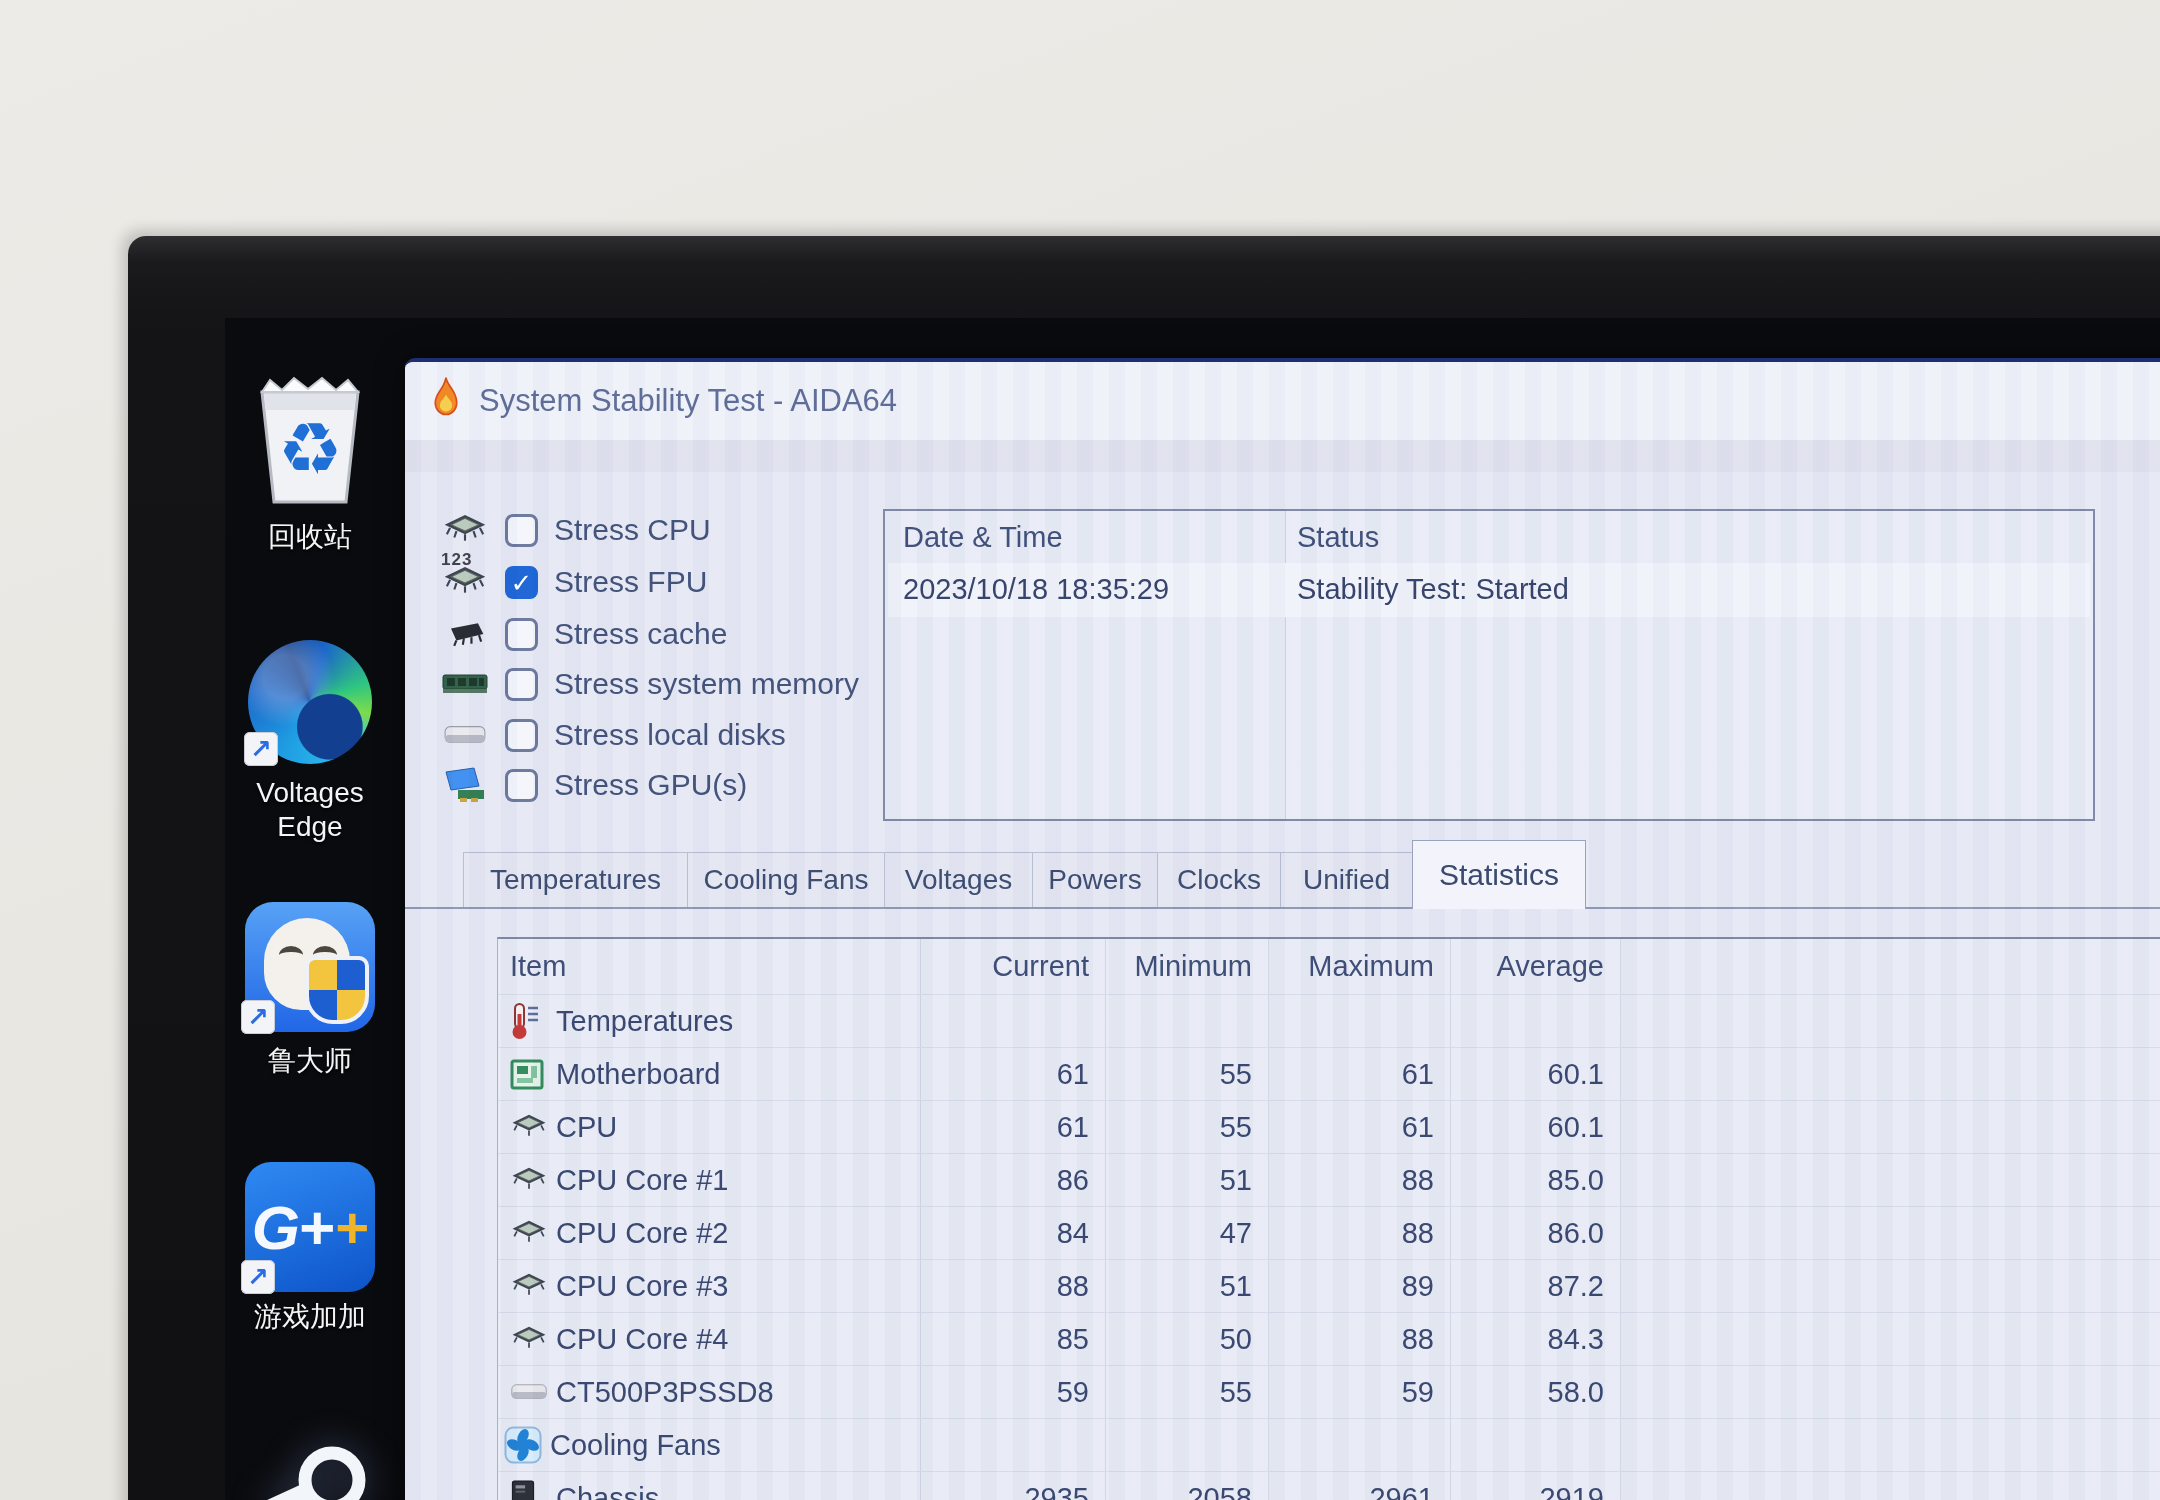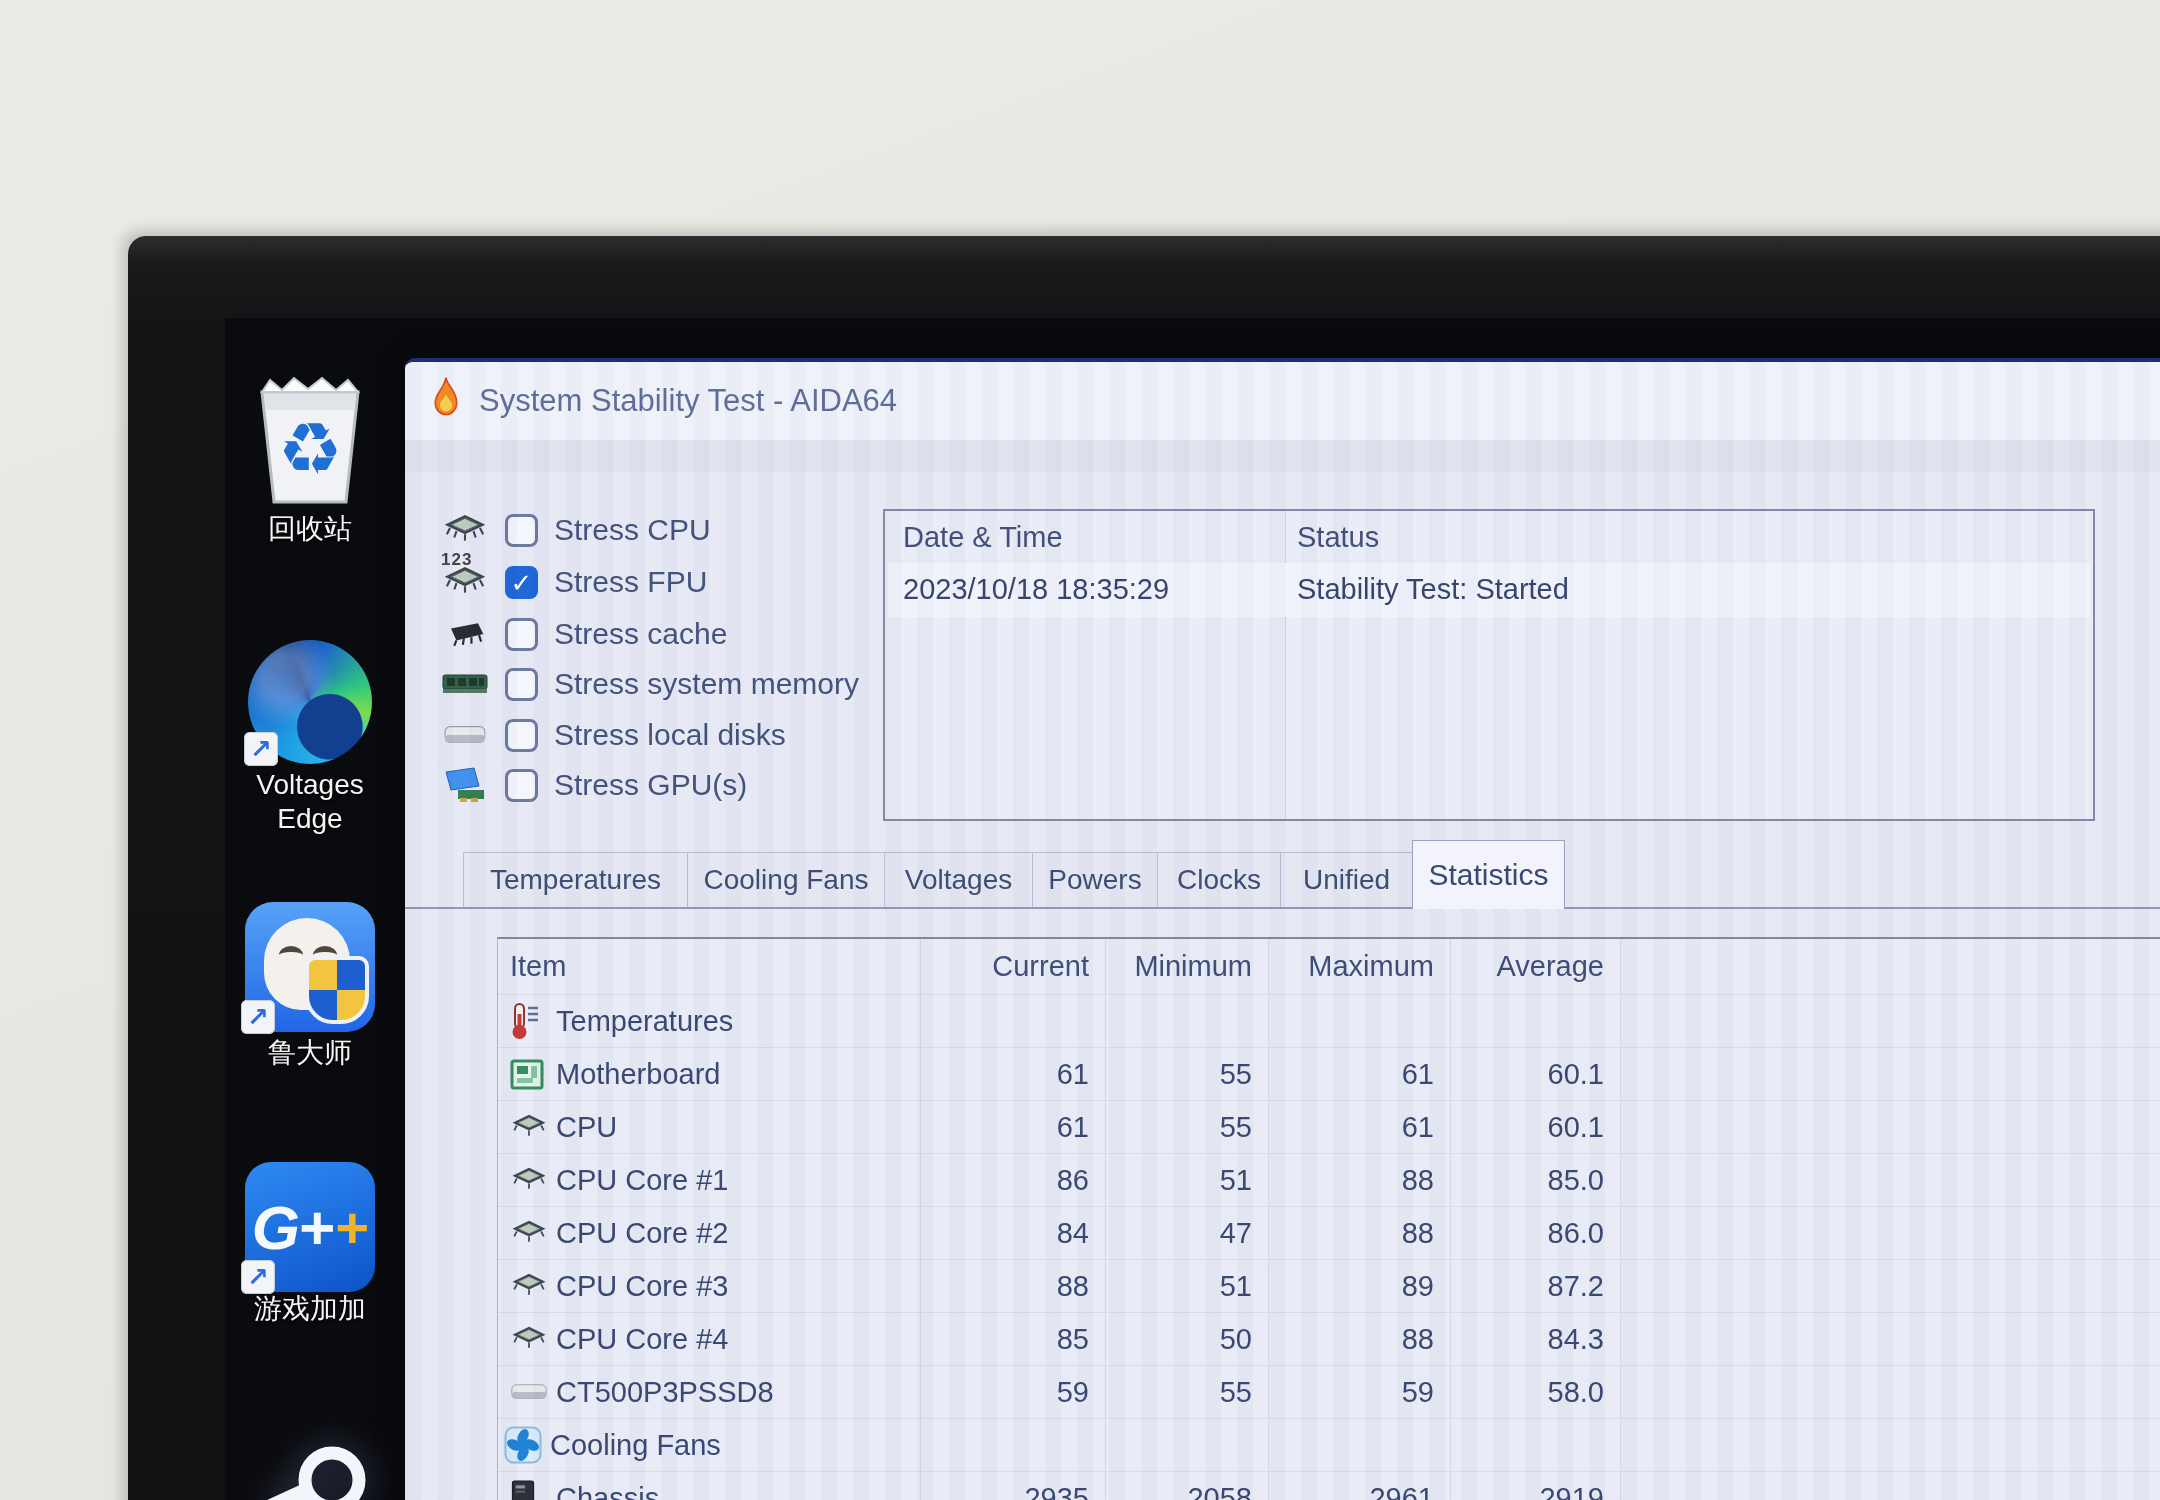--- a/index.html
+++ b/index.html
@@ -9,21 +9,21 @@
   
   .monitor{position:absolute;left:128px;top:236px;right:-60px;bottom:-60px;
            background:linear-gradient(180deg,#2e2e30 0px,#1a1a1c 26px,#141416 90px,#111113 100%);
            border-radius:18px 0 0 0;box-shadow:-6px -6px 14px rgba(0,0,0,0.18);}
   .screen{position:absolute;left:97px;top:82px;right:0;bottom:0;
           background:#0a0b0e;overflow:hidden;}
   
   .desktop{position:absolute;left:0;top:0;bottom:0;width:180px;}
   .dicon{position:absolute;left:5px;width:160px;text-align:center;}
   .dicon .art{position:relative;display:inline-block;}
-  .dicon .lbl{margin-top:0;color:#f4f4f6;font-size:28px;line-height:34px;
+  .dicon .lbl{margin-top:8px;color:#f4f4f6;font-size:28px;line-height:34px;
               text-shadow:0 2px 3px rgba(0,0,0,0.9);}
   .sc-badge{position:absolute;left:-4px;bottom:-2px;width:34px;height:34px;background:#f2f4f7;
             border-radius:6px;color:#2b6be4;font-size:26px;font-weight:bold;line-height:34px;
             text-align:center;box-shadow:0 0 0 1px #c8ccd4 inset;}
   .bin-art{width:120px;height:138px;}
   .edge-logo{width:124px;height:124px;border-radius:50%;
       background:
         radial-gradient(circle at 66% 70%, #123f8f 0 27%, rgba(18,63,143,0) 28%),
         radial-gradient(circle at 30% 30%, rgba(255,255,255,0.25) 0 18%, rgba(255,255,255,0) 40%),
         conic-gradient(from 130deg at 50% 50%, #31c5f0, #1f9ce2 22%, #1b66c9 42%, #123f8f 58%, #1b66c9 68%, #2fc77f 84%, #7ddb4d 92%, #31c5f0 100%);}
@@ -286,21 +286,21 @@
             </div>
           <div class="tab" style="width:126px">
               <span>Powers</span>
             </div>
           <div class="tab" style="width:124px">
               <span>Clocks</span>
             </div>
           <div class="tab" style="width:133px">
               <span>Unified</span>
             </div>
-          <div class="tab active" style="width:153px">
+          <div class="tab active" style="width:174px">
               <span>Statistics</span>
             </div>
         </div>
 
         <div class="stats">
 
           <div class="trow head">
             <div class="c first">Item</div>
             <div class="c num">Current</div>
             <div class="c num">Minimum</div>

